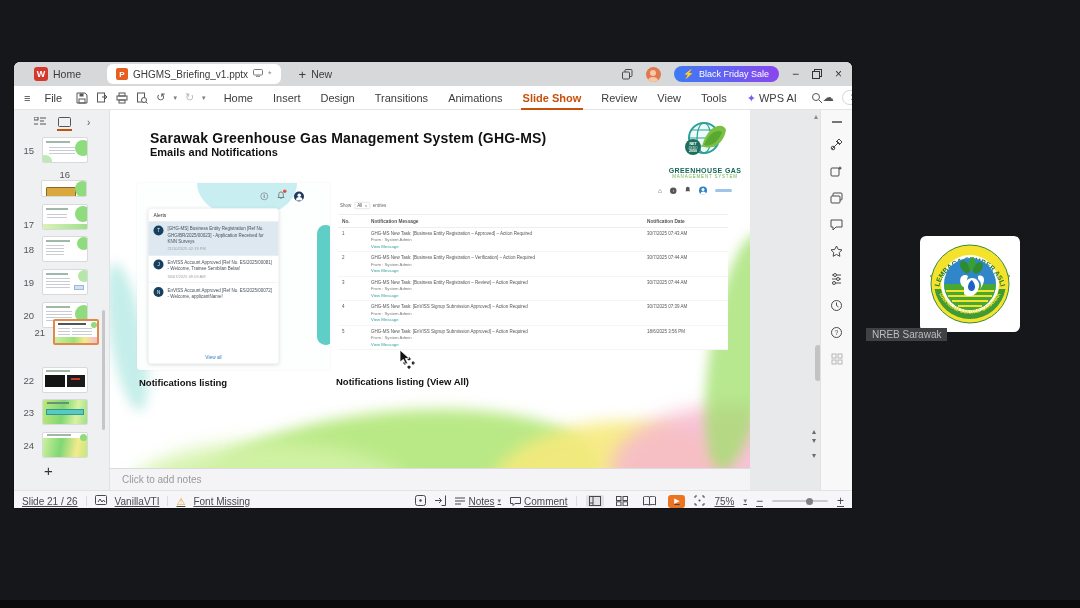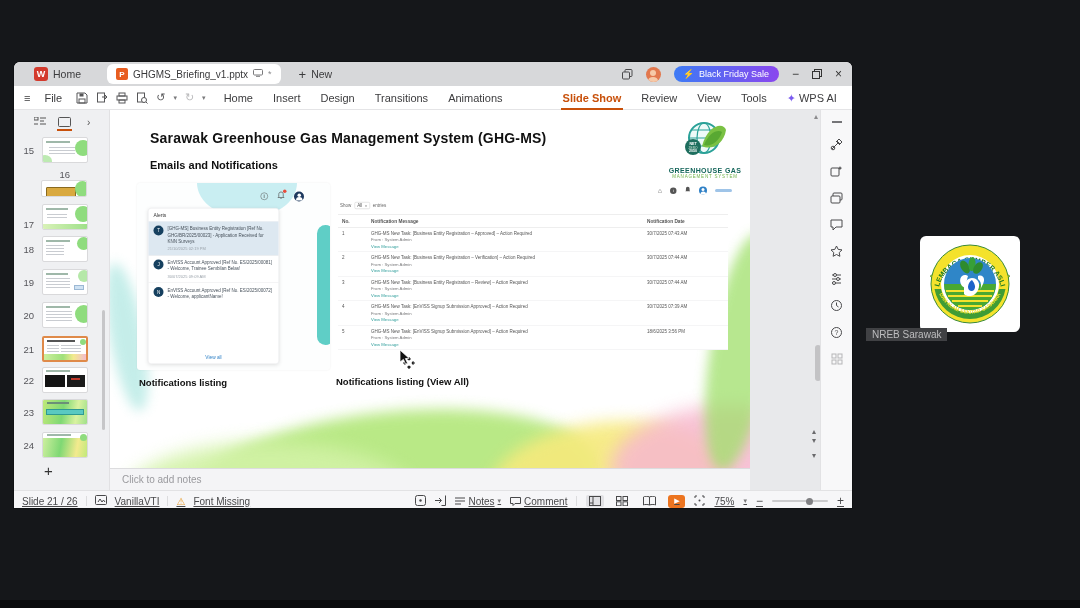--- a/index.html
+++ b/index.html
@@ -26,21 +26,21 @@
   .avatar { width:15px; height:15px; border-radius:50%; background:#e2784e; position:relative; overflow:hidden; }
   .avatar::before { content:""; position:absolute; left:4.5px; top:3px; width:6px; height:6px; border-radius:50%; background:#f6c9a8; }
   .avatar::after { content:""; position:absolute; left:2.5px; top:10px; width:10px; height:7px; border-radius:50%; background:#f6c9a8; }
   .promo { display:flex; align-items:center; gap:4px; height:16px; padding:0 10px; border-radius:9px; background:linear-gradient(90deg,#3d7bf5,#8a46ee); color:#fff; font-size:9px; }
   .win-btn { font-size:12px; color:#333; line-height:1; }
 
   
   .toolbar { position:absolute; left:0; top:24px; width:100%; height:24px; background:#fff; border-bottom:1px solid #e4e4e6; display:flex; align-items:center; padding:0 10px; font-size:11px; color:#3c3c3e; }
   .toolbar .grp { display:flex; align-items:center; gap:8px; }
   .m-item { padding:0 6px; height:24px; line-height:24px; position:relative; white-space:nowrap; }
-  .m-item.active { color:#c8500a; font-weight:bold;margin-left:40px; }
+  .m-item.active { color:#c8500a; font-weight:bold; }
   .m-item.active::after { content:""; position:absolute; left:4px; right:4px; bottom:0; height:2px; background:#c8500a; }
   .tool-ic { color:#565658; display:flex; align-items:center; }
   .gray { color:#b9b9bb; }
   .caret { font-size:7px; color:#7a7a7c; }
   .ai-spark { color:#7b5cf0; font-size:11px; }
   .share-btn { display:flex; align-items:center; gap:4px; border:1px solid #d4d4d6; border-radius:10px; padding:1px 8px; font-size:10px; color:#4a4a4c; }
 
   
   .panel { position:absolute; left:0; top:48px; width:96px; height:380px; background:#eff0f2; border-right:1px solid #e1e1e3; }
   .panel-head { position:absolute; left:0; top:0; width:100%; height:24px; display:flex; align-items:center; gap:12px; padding-left:20px; color:#555; }
@@ -52,21 +52,21 @@
   .thumb.sel { border:2px solid #df8a49; }
   .tl { position:absolute; background:repeating-linear-gradient(#c9ccd1 0 1px,transparent 1px 3px); }
   .blob { position:absolute; border-radius:50%; }
   .panel-scroll { position:absolute; left:88px; top:200px; width:3px; height:120px; background:#c6c6c8; border-radius:2px; }
   .add-slide { position:absolute; left:30px; top:352px; font-size:15px; color:#333; }
 
   
   .gray-strip { position:absolute; left:736px; top:48px; width:70px; height:380px; background:#e8e9eb; }
   .slide { position:absolute; left:96px; top:50px; width:640px; height:356px; background:#fff; overflow:hidden; }
   .slide-title { position:absolute; left:40px; top:18px; font-size:14px; font-weight:bold; color:#101010; letter-spacing:.2px; }
-  .slide-sub { position:absolute; left:40px; top:47px; font-size:11px; font-weight:bold; color:#101010; }
+  .slide-sub { position:absolute; left:40px; top:34px; font-size:11px; font-weight:bold; color:#101010; }
   .caption { position:absolute; font-size:9.5px; font-weight:bold; color:#101010; z-index:4;text-align:right; }
 
   
   .wave { position:absolute; border-radius:50%; z-index:0; }
 
   
   .ghg-logo { position:absolute; left:556px; top:6px; width:78px; text-align:center; z-index:2; }
   .ghg-name1 { font-size:7px; font-weight:bold; color:#14655a; letter-spacing:.4px; margin-top:1px; }
   .ghg-name2 { font-size:4.5px; color:#6fb24a; letter-spacing:.8px; }
 
@@ -313,21 +313,21 @@
 
       <div class="thumb-row" style="top:191px;">
         <span class="thumb-num">20</span>
         <span class="thumb">
           <span class="tl" style="left:3px;top:3px;width:24px;height:2px;background:#9fb8a9;"></span>
           <span class="tl" style="left:3px;top:8px;width:26px;height:10px;"></span>
           <span class="blob" style="right:-5px;top:2px;width:17px;height:18px;background:#8fdc7e;"></span>
         </span>
       </div>
 
-      <div class="thumb-row" style="top:225px;">
+      <div class="thumb-row" style="top:208px;justify-content:center;">
         <span class="thumb-num">21</span>
         <span class="thumb sel">
           <span class="tl" style="left:3px;top:2px;width:28px;height:2px;background:#555;"></span>
           <span class="tl" style="left:3px;top:7px;width:12px;height:8px;"></span>
           <span class="tl" style="left:17px;top:7px;width:20px;height:8px;"></span>
           <span class="blob" style="right:0px;top:1px;width:6px;height:6px;background:#8fdc7e;"></span>
           <span style="position:absolute;left:0;bottom:0;width:100%;height:6px;background:linear-gradient(90deg,#cdef9e,#9fe07a 45%,#f3ea8e 70%,#f4bccd);"></span>
         </span>
       </div>
 

